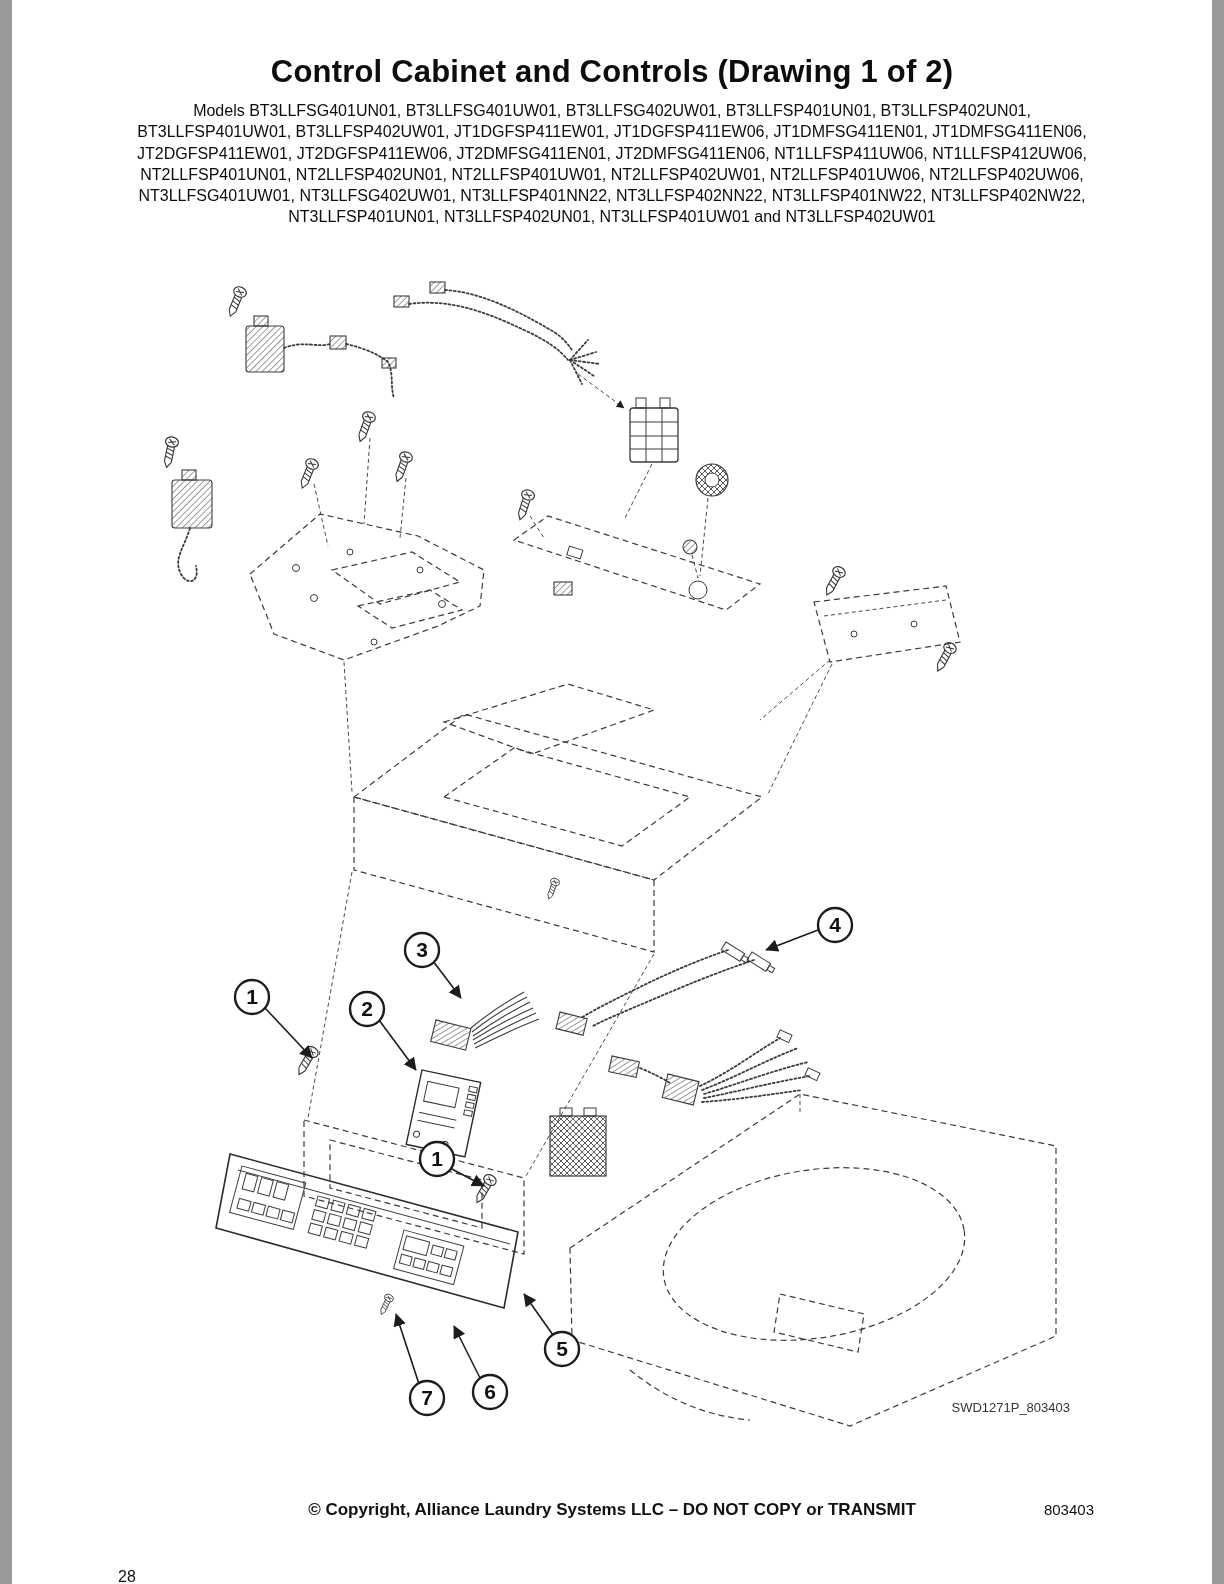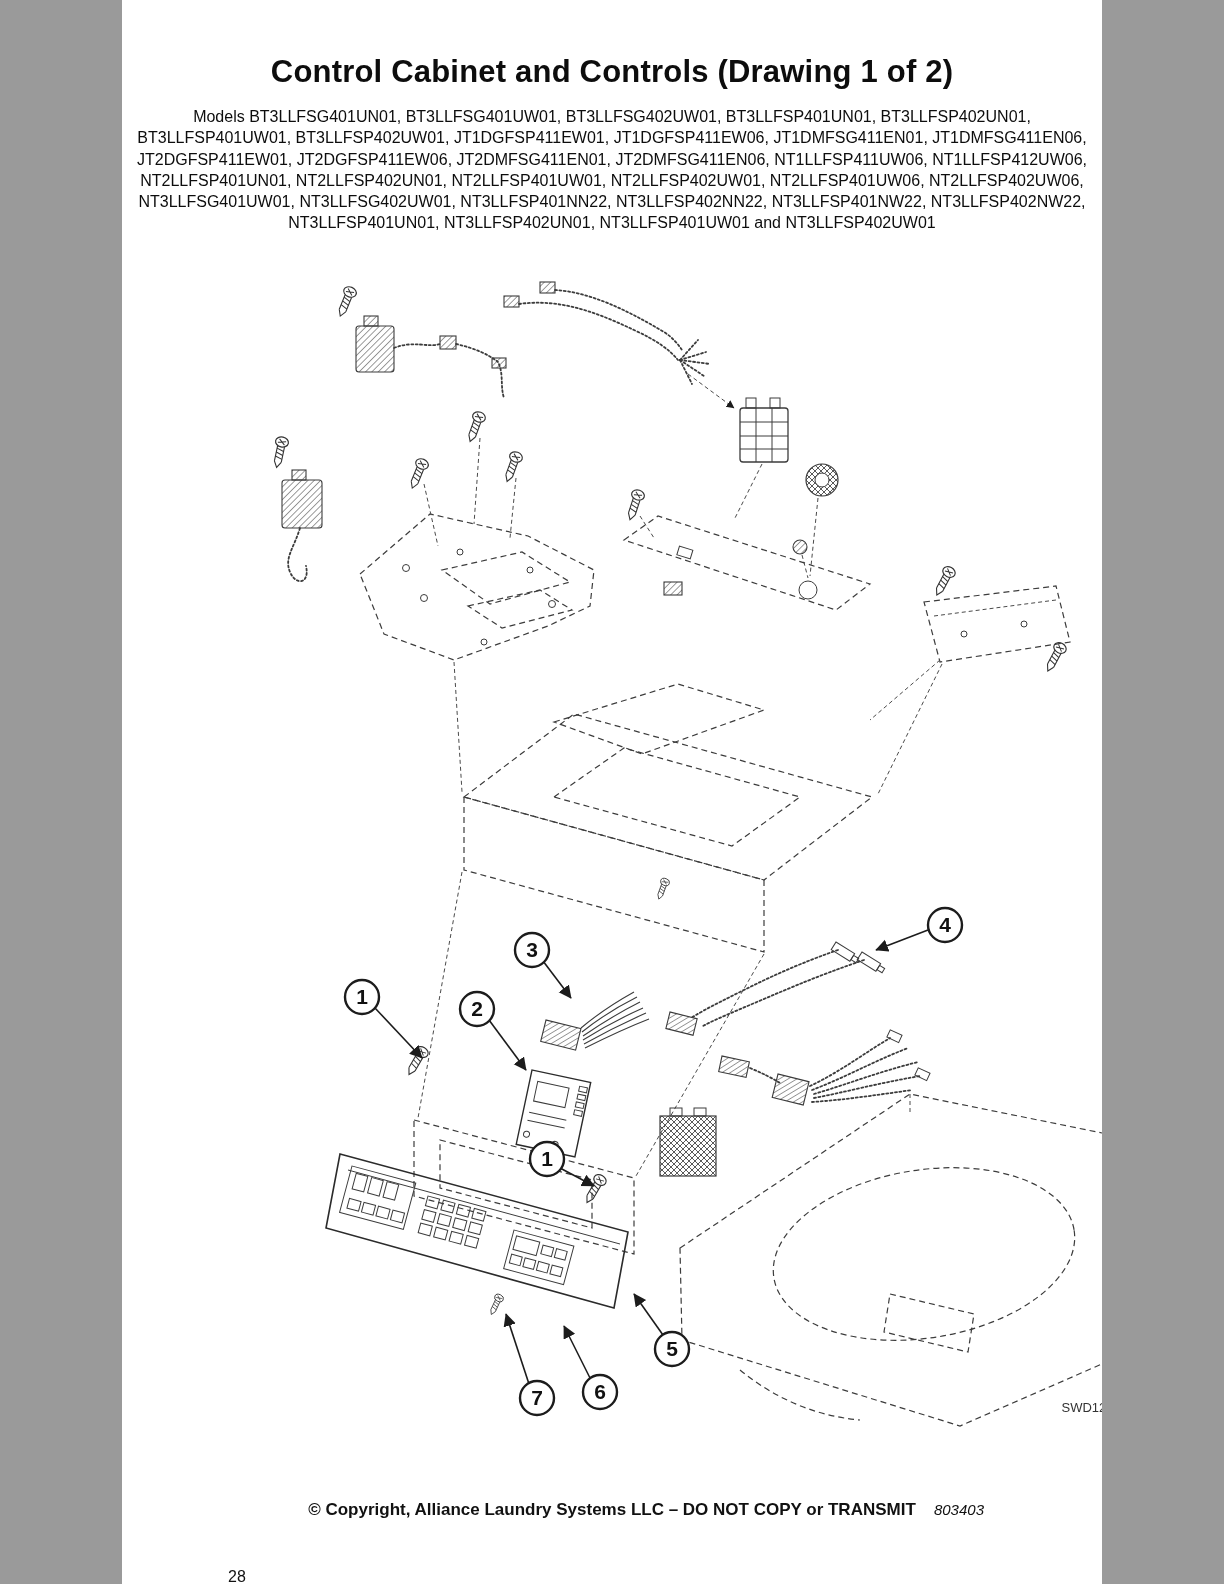--- a/index.html
+++ b/index.html
@@ -1,26 +1,26 @@
 <!DOCTYPE html>
 <html><head>
 <meta charset="utf-8">
 <style>
   html,body { margin:0; padding:0; background:#9a9a9a; }
   .page {
-    position:relative; width:980px; height:1584px; margin:0 auto;
+    position:relative; width:1200px; height:1584px; margin:0 auto;
     background:#ffffff; font-family:"Liberation Sans", sans-serif; color:#111;
     overflow:hidden;
   }
   .title {
     margin:0; padding-top:54px; text-align:center;
     font-size:31px; font-weight:700; letter-spacing:.2px; color:#0d0d0d;
   }
   .models {
-    width:968px; margin:16px auto 0; text-align:center;
+    width:968px; margin:10px auto 0; text-align:center;
     font-size:16px; line-height:1.33; color:#0d0d0d;
   }
   svg.diagram { position:absolute; top:252px; left:0; }
 
   
   .solid  { fill:none; stroke:#2b2b2b; stroke-width:1.6; }
   .thin   { fill:none; stroke:#3c3c3c; stroke-width:1; }
   .dash   { fill:none; stroke:#3c3c3c; stroke-width:1.2; stroke-dasharray:6 4; }
   .dash2  { fill:none; stroke:#4a4a4a; stroke-width:1;   stroke-dasharray:4 3; }
   .dot    { fill:none; stroke:#3c3c3c; stroke-width:1.8; stroke-dasharray:2 2.4; stroke-linecap:round; }
@@ -30,21 +30,21 @@
   .hole  { fill:none; stroke:#3c3c3c; stroke-width:1; }
   .callout circle { fill:#fff; stroke:#1c1c1c; stroke-width:2.4; }
   .callout text   { font-size:21px; font-weight:700; fill:#111;
                     font-family:"Liberation Sans", sans-serif; }
   .ldr { stroke:#1c1c1c; stroke-width:1.6; fill:none; }
   .drawid { font-size:13px; fill:#333; font-family:"Liberation Sans", sans-serif; }
 
   .page-num  { position:absolute; left:106px;  top:1568px; font-size:16px; }
   .copyright { position:absolute; left:0; width:100%; text-align:center;
                top:1500px; font-size:17px; font-weight:700; }
-  .doc-num   { position:absolute; right:118px; top:1501px; font-size:15px;font-style:italic; }
+  .doc-num   { position:absolute; right:118px; top:1501px; font-size:15px; }
 </style>
 </head>
 <body>
 
 <div class="page">
 
   <h1 class="title">Control Cabinet and Controls (Drawing 1 of 2)</h1>
   <p class="models">Models BT3LLFSG401UN01, BT3LLFSG401UW01, BT3LLFSG402UW01, BT3LLFSP401UN01, BT3LLFSP402UN01, BT3LLFSP401UW01, BT3LLFSP402UW01, JT1DGFSP411EW01, JT1DGFSP411EW06, JT1DMFSG411EN01, JT1DMFSG411EN06, JT2DGFSP411EW01, JT2DGFSP411EW06, JT2DMFSG411EN01, JT2DMFSG411EN06, NT1LLFSP411UW06, NT1LLFSP412UW06, NT2LLFSP401UN01, NT2LLFSP402UN01, NT2LLFSP401UW01, NT2LLFSP402UW01, NT2LLFSP401UW06, NT2LLFSP402UW06, NT3LLFSG401UW01, NT3LLFSG402UW01, NT3LLFSP401NN22, NT3LLFSP402NN22, NT3LLFSP401NW22, NT3LLFSP402NW22, NT3LLFSP401UN01, NT3LLFSP402UN01, NT3LLFSP401UW01 and NT3LLFSP402UW01</p>
 
   <svg class="diagram" width="1224" height="1190" viewBox="0 0 1224 1190" xmlns="http://www.w3.org/2000/svg">

